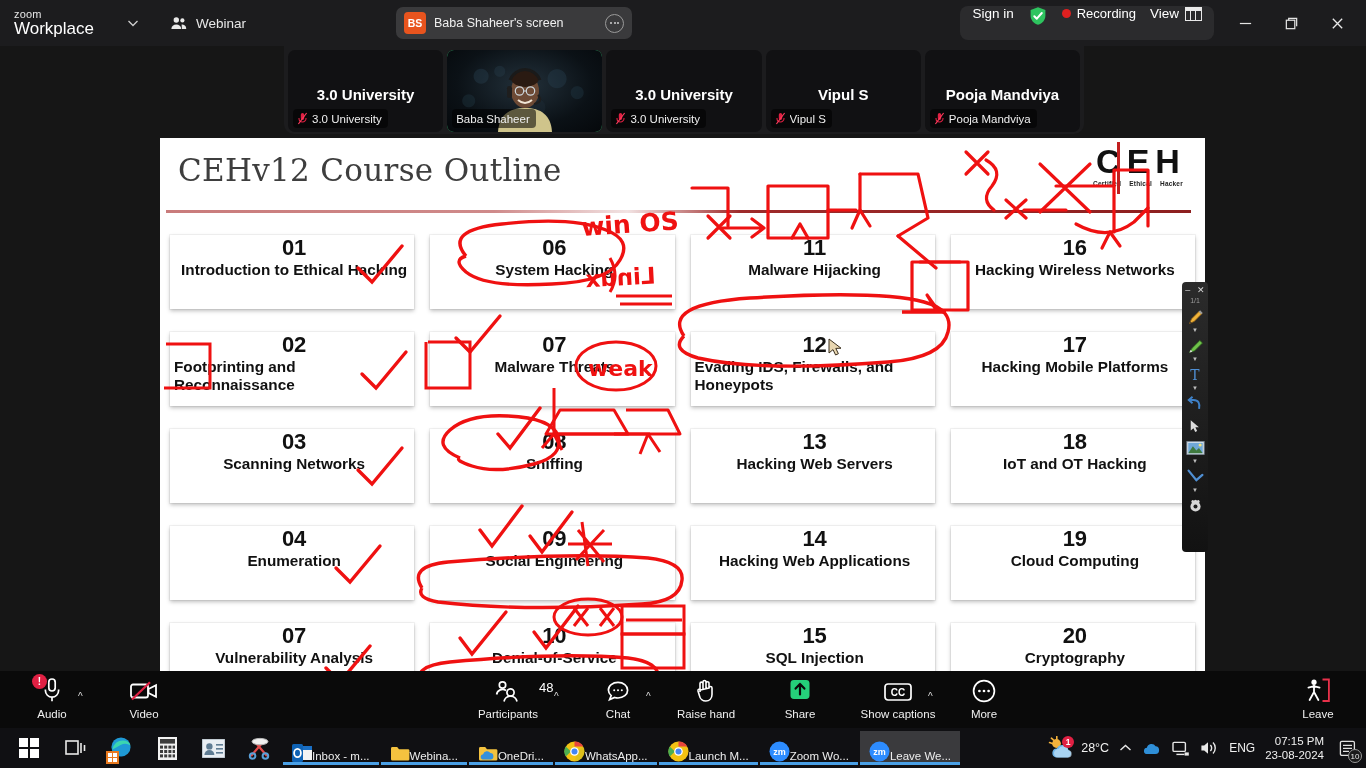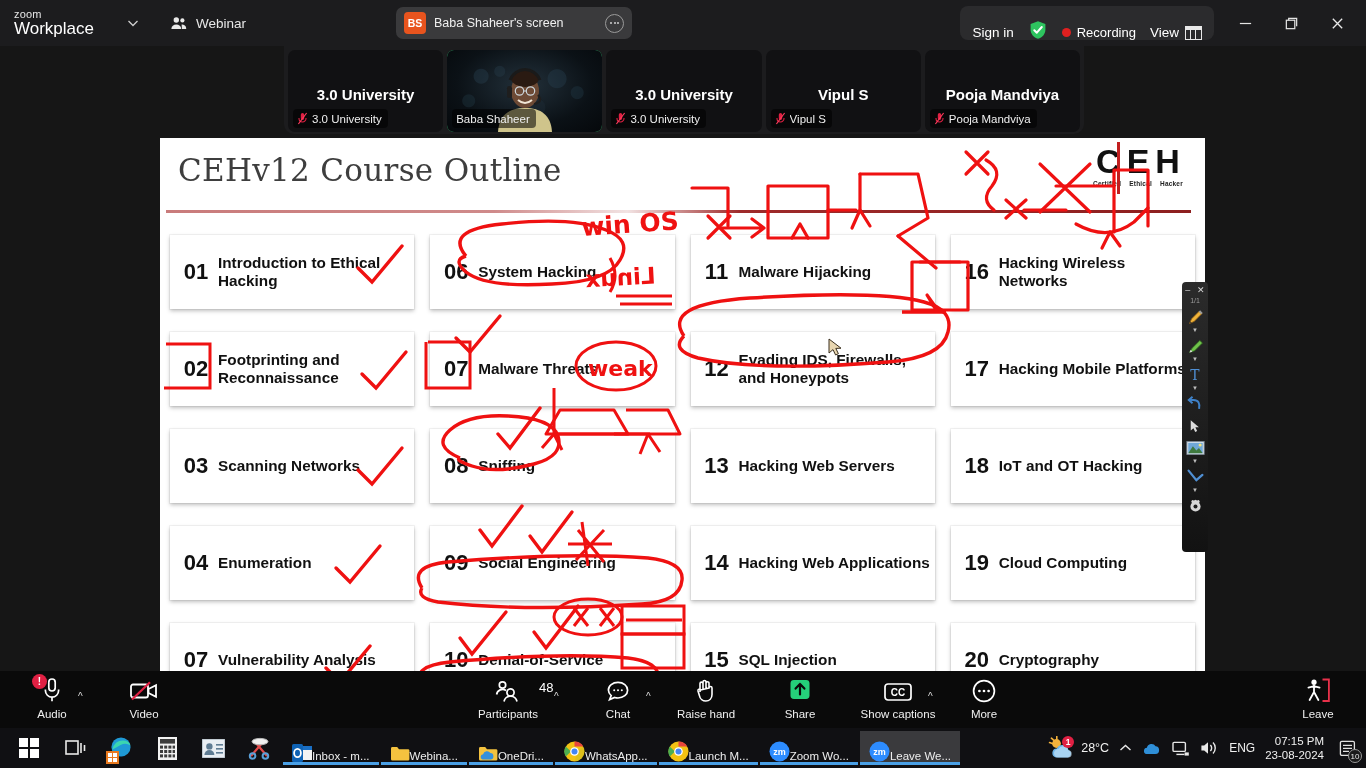--- a/index.html
+++ b/index.html
@@ -34,21 +34,21 @@
     display: flex; align-items: center; justify-content: center; flex: 0 0 auto;
   }
   .screen-chip .stxt { font-size: 12.5px; color: #f0f0f0; margin-left: 8px; flex: 1 1 auto; white-space: nowrap; }
   .dots-circle {
     width: 19px; height: 19px; border-radius: 50%; border: 1px solid #9a9a9a;
     display: flex; align-items: center; justify-content: center; flex: 0 0 auto;
   }
   .dots-circle i { width: 2px; height: 2px; background: #cfcfcf; border-radius: 50%; margin: 0 .7px; display: block; }
 
   .right-cluster { position: absolute; right: 152px; top: 6px; height: 34px;
-    background: #2b2b2d; border-radius: 8px; display: flex; align-items: flex-end; padding: 0 12px; gap: 14px; }
+    background: #2b2b2d; border-radius: 8px; display: flex; align-items: flex-start; padding: 0 12px; gap: 14px; }
   .signin { font-size: 13.5px; color: #ffffff; cursor: pointer; }
   .shield { width: 20px; height: 20px; }
   .recording { display: flex; align-items: center; gap: 6px; cursor: pointer; }
   .recdot { width: 9px; height: 9px; border-radius: 50%; background: #e02020; }
   .recording .rtxt { font-size: 13px; color: #ffffff; }
   .viewbtn { display: flex; align-items: center; gap: 6px; cursor: pointer; }
   .viewbtn .vtxt { font-size: 13.5px; color: #ffffff; }
   .grid-ico { width: 17px; height: 14px; border: 1.6px solid #e9e9e9; border-top-width: 4px; display: grid;
               grid-template-columns: 1fr 1fr 1fr; }
   .grid-ico span { border-right: 1.4px solid #e9e9e9; }
@@ -95,21 +95,21 @@
   .ceh-logo .letters { display: flex; align-items: flex-end; gap: 6px; justify-content: center;
                        font-family: "Liberation Sans", sans-serif; font-weight: 700; font-size: 34px; color: #111; line-height: .9; }
   .ceh-logo .sub { display: flex; justify-content: center; gap: 8px; margin-top: 3px;
                    font-size: 6.5px; font-weight: 700; color: #222; letter-spacing: .2px; }
   .ceh-logo .vbar { position: absolute; left: 28px; top: -4px; width: 3px; height: 52px; background: #c21f1f; }
 
   .grid { position: absolute; left: 2px; top: 88px; width: 1041px; display: grid;
           grid-template-columns: repeat(4, 1fr); grid-auto-rows: 97px; gap: 0px 8px; padding: 0 4px; }
   .card { position: relative; margin: 9px 4px; background: #fff; height: 74px;
           box-shadow: 0 2px 4px rgba(0,0,0,.25), 0 0 0 1px #f4f4f4;
-          display: flex; align-items: center; padding-left: 4px; }
+          display: flex; align-items: center; padding-left: 4px; flex-direction: column; }
   .card .num { font-size: 22px; font-weight: 700; color: #111; width: 44px; flex: 0 0 auto; text-align: center; }
   .card .ttl { font-size: 15.3px; font-weight: 700; color: #111; line-height: 1.18; }
 
   .ghost-snip { position: absolute; left: 558px; top: 102px; font-size: 13px; color: #dfe7ef; font-weight: 600; }
 
   
   .ink { position: absolute; inset: 0; pointer-events: none; }
   .hand { font-family: "DejaVu Sans", sans-serif; font-weight: 700; fill: #ef1111; }
 
   

